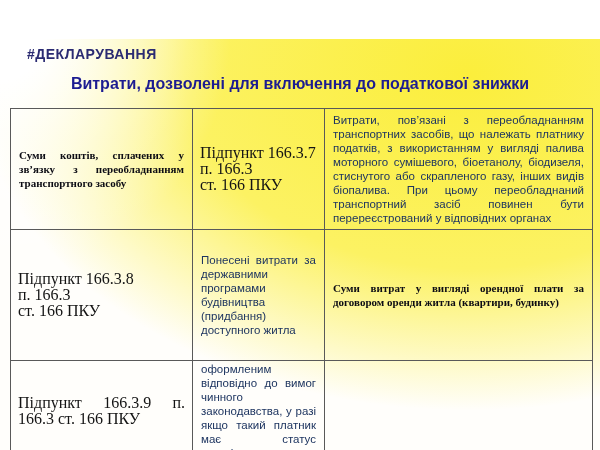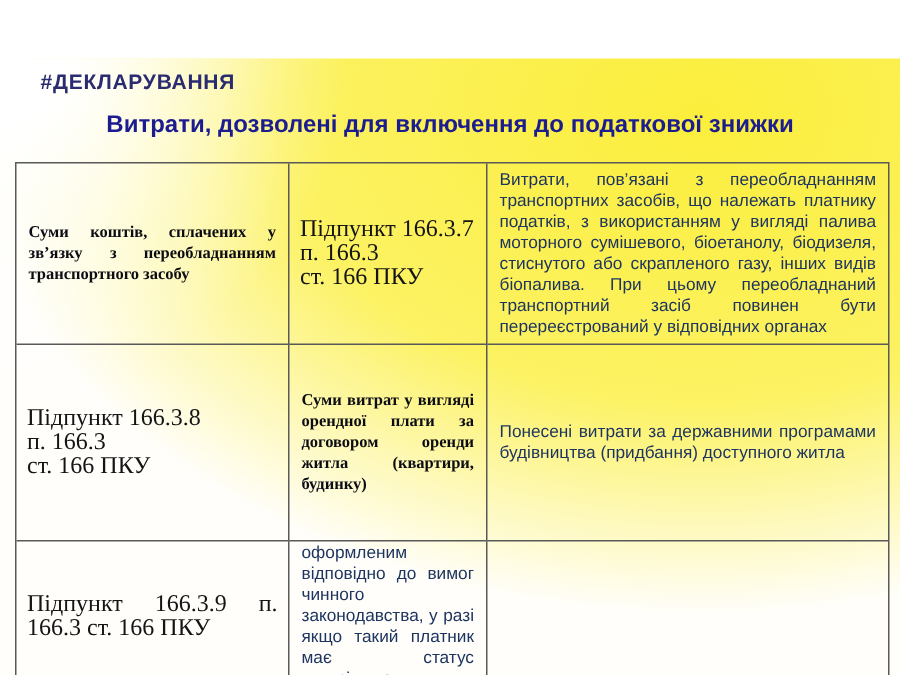--- a/index.html
+++ b/index.html
@@ -80,26 +80,26 @@
     </div>
     <div class="cell details">
       <div>Витрати, пов’язані з переобладнанням транспортних засобів, що належать платнику податків, з використанням у вигляді палива моторного сумішевого, біоетанолу, біодизеля, стиснутого або скрапленого газу, інших видів біопалива. При цьому переобладнаний транспортний засіб повинен бути перереєстрований у відповідних органах</div>
     </div>
 
     <div class="cell ref">
       <div>Підпункт 166.3.8
 п. 166.3
 ст. 166 ПКУ</div>
     </div>
+    <div class="cell details">
+      <div>Понесені витрати за державними програмами будівництва (придбання) доступного житла</div>
+    </div>
+
     <div class="cell expense">
       <div>Суми витрат у вигляді орендної плати за договором оренди житла (квартири, будинку)</div>
-    </div>
-
-    <div class="cell details">
-      <div>Понесені витрати за державними програмами будівництва (придбання) доступного житла</div>
     </div>
     <div class="cell ref">
       <div>Підпункт 166.3.9 п. 166.3 ст. 166 ПКУ</div>
     </div>
     <div class="cell details">
       <div>Витрати у вигляді орендної плати за договором оренди житла (квартири, будинку), оформленим відповідно до вимог чинного законодавства, у разі якщо такий платник має статус внутрішньо переміщеної особи та за умови дотримання вимог, встановлених Кодексом.</div>
     </div>
 
   </div>
 

